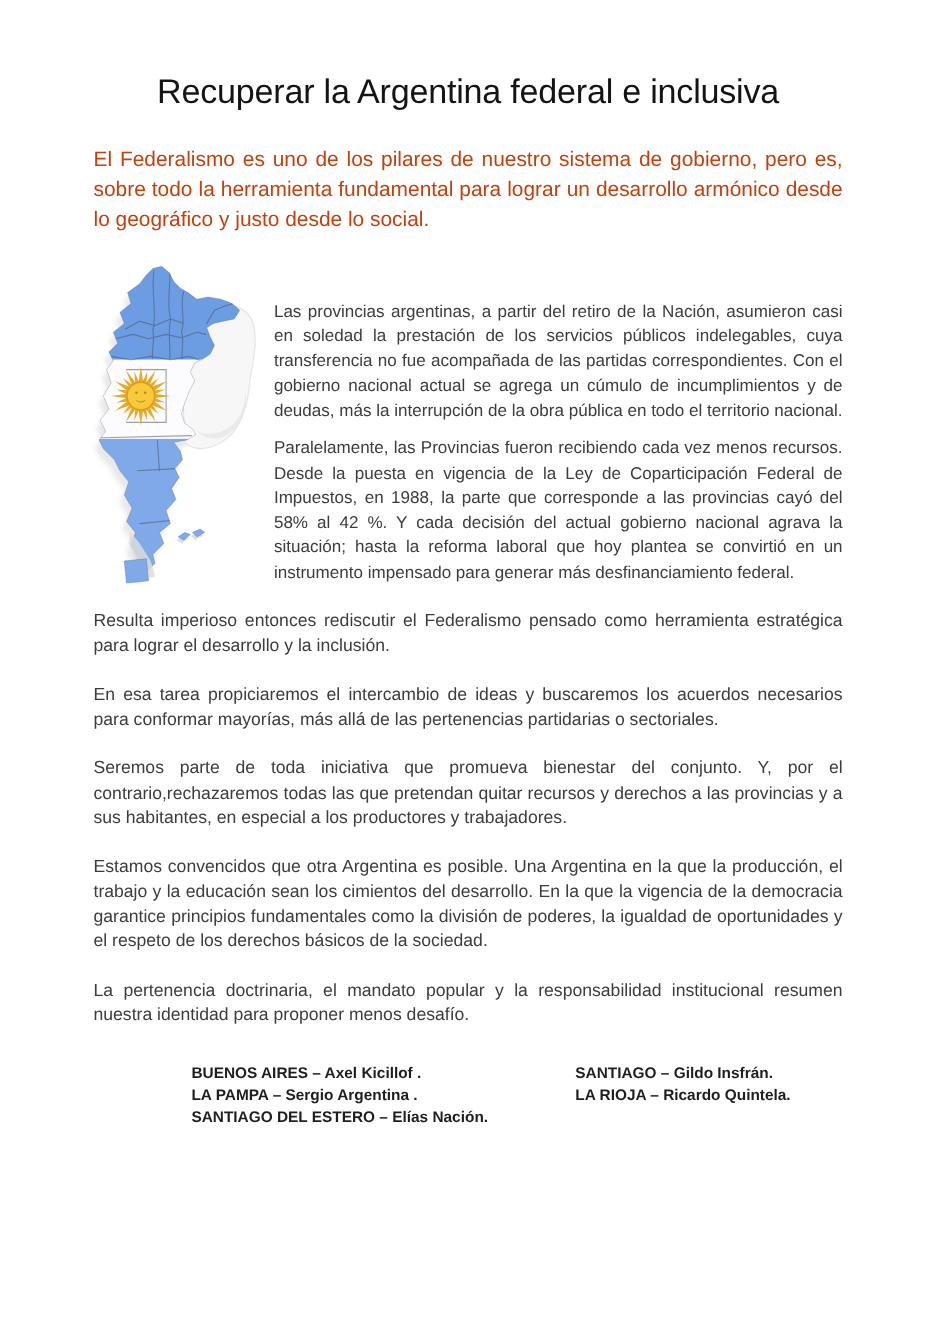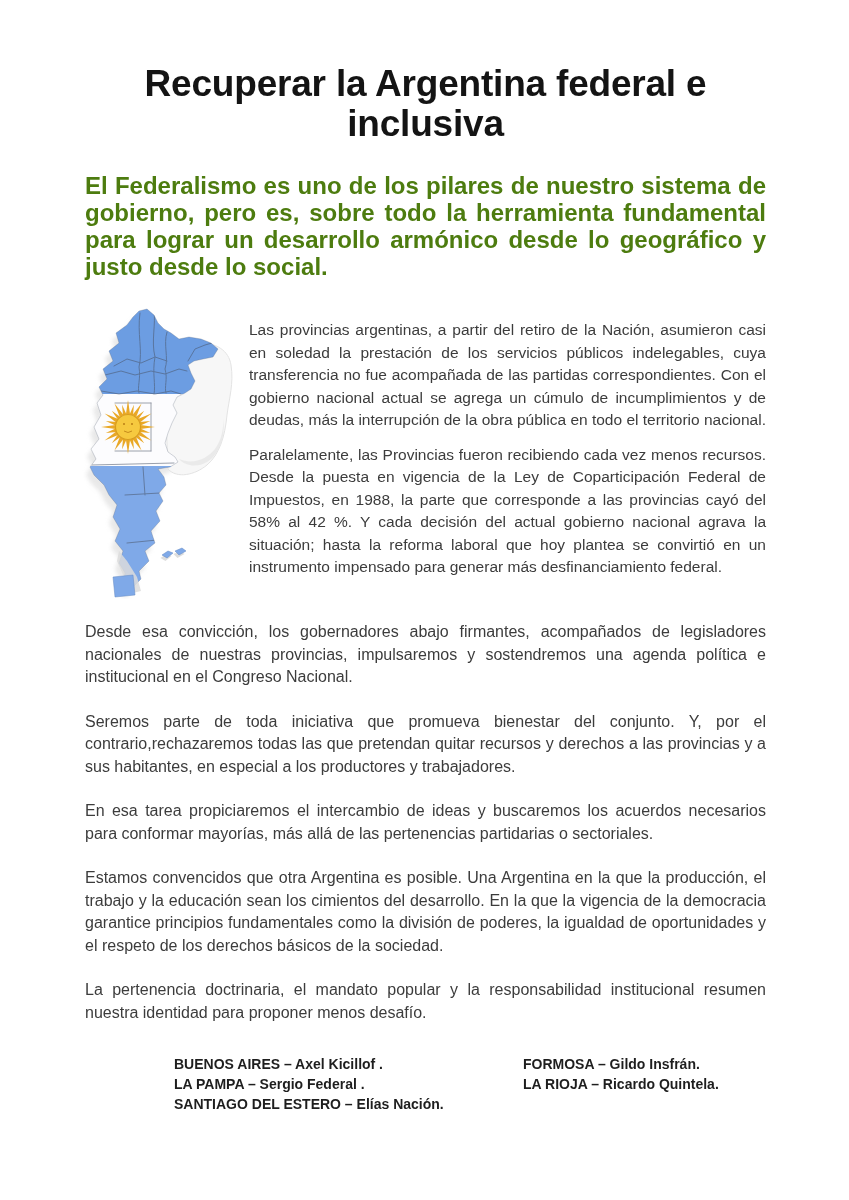--- a/index.html
+++ b/index.html
@@ -9,39 +9,39 @@
     margin:0 auto;
     background:#ffffff;
     font-family:"Liberation Sans","DejaVu Sans",sans-serif;
     color:#3c3c3c;
     overflow:hidden;
     box-sizing:border-box;
     padding:0 83px 0 85px;
   }
   .title{
     margin:64px 0 0 0;
-    font-size:37px;
+    font-size:31px;
     line-height:40px;
-    font-weight:700;
+    font-weight:400;
     text-align:center;
     color:#141414;
     letter-spacing:-0.2px;
   }
   .intro{
     margin:28px 0 0 0;
-    font-size:24px;
+    font-size:19px;
     line-height:27px;
-    font-weight:700;
+    font-weight:400;
     text-align:justify;
-    color:#4d7c0f;
+    color:#c2410c;
   }
   .map-row{
     display:flex;
     margin-top:19px;
-    align-items:center;
+    align-items:flex-end;
   }
   .map-col{
     flex:0 0 182px;
     width:182px;
     margin-left:-24px;
   }
   .map-col svg{display:block;}
   .beside-text{
     flex:1;
     margin-left:6px;
@@ -201,31 +201,31 @@
         </g>
       </svg>
     </div>
 
     <div class="beside-text">
       <p>Las provincias argentinas, a partir del retiro de la Nación, asumieron casi en soledad la prestación de los servicios públicos indelegables, cuya transferencia no fue acompañada de las partidas correspondientes. Con el gobierno nacional actual se agrega un cúmulo de incumplimientos y de deudas, más la interrupción de la obra pública en todo el territorio nacional.</p>
       <p>Paralelamente, las Provincias fueron recibiendo cada vez menos recursos. Desde la puesta en vigencia de la Ley de Coparticipación Federal de Impuestos, en 1988, la parte que corresponde a las provincias cayó del 58% al 42 %. Y cada decisión del actual gobierno nacional agrava la situación; hasta la reforma laboral que hoy plantea se convirtió en un instrumento impensado para generar más desfinanciamiento federal.</p>
     </div>
   </div>
 
-  <p class="body-par">Desde esa convicción, los gobernadores abajo firmantes, acompañados de legisladores nacionales de nuestras provincias, impulsaremos y sostendremos una agenda política e institucional en el Congreso Nacional.</p>
+  <p class="body-par">Resulta imperioso entonces rediscutir el Federalismo pensado como herramienta estratégica para lograr el desarrollo y la inclusión.</p>
+  <p class="body-par">En esa tarea propiciaremos el intercambio de ideas y buscaremos los acuerdos necesarios para conformar mayorías, más allá de las pertenencias partidarias o sectoriales.</p>
   <p class="body-par">Seremos parte de toda iniciativa que promueva bienestar del conjunto. Y, por el contrario,rechazaremos todas las que pretendan quitar recursos y derechos a las provincias y a sus habitantes, en especial a los productores y trabajadores.</p>
-  <p class="body-par">En esa tarea propiciaremos el intercambio de ideas y buscaremos los acuerdos necesarios para conformar mayorías, más allá de las pertenencias partidarias o sectoriales.</p>
   <p class="body-par">Estamos convencidos que otra Argentina es posible. Una Argentina en la que la producción, el trabajo y la educación sean los cimientos del desarrollo. En la que la vigencia de la democracia garantice principios fundamentales como la división de poderes, la igualdad de oportunidades y el respeto de los derechos básicos de la sociedad.</p>
   <p class="body-par">La pertenencia doctrinaria, el mandato popular y la responsabilidad institucional resumen nuestra identidad para proponer menos desafío.</p>
 
   <div class="signatures">
     <div class="sig-col">
       <div>BUENOS AIRES – Axel Kicillof .</div>
-      <div>LA PAMPA – Sergio Federal .</div>
+      <div>LA PAMPA – Sergio Argentina .</div>
       <div>SANTIAGO DEL ESTERO – Elías Nación.</div>
     </div>
     <div class="sig-col">
-      <div>FORMOSA – Gildo Insfrán.</div>
+      <div>SANTIAGO – Gildo Insfrán.</div>
       <div>LA RIOJA – Ricardo Quintela.</div>
     </div>
   </div>
 
 </div>
 
 </body></html>

